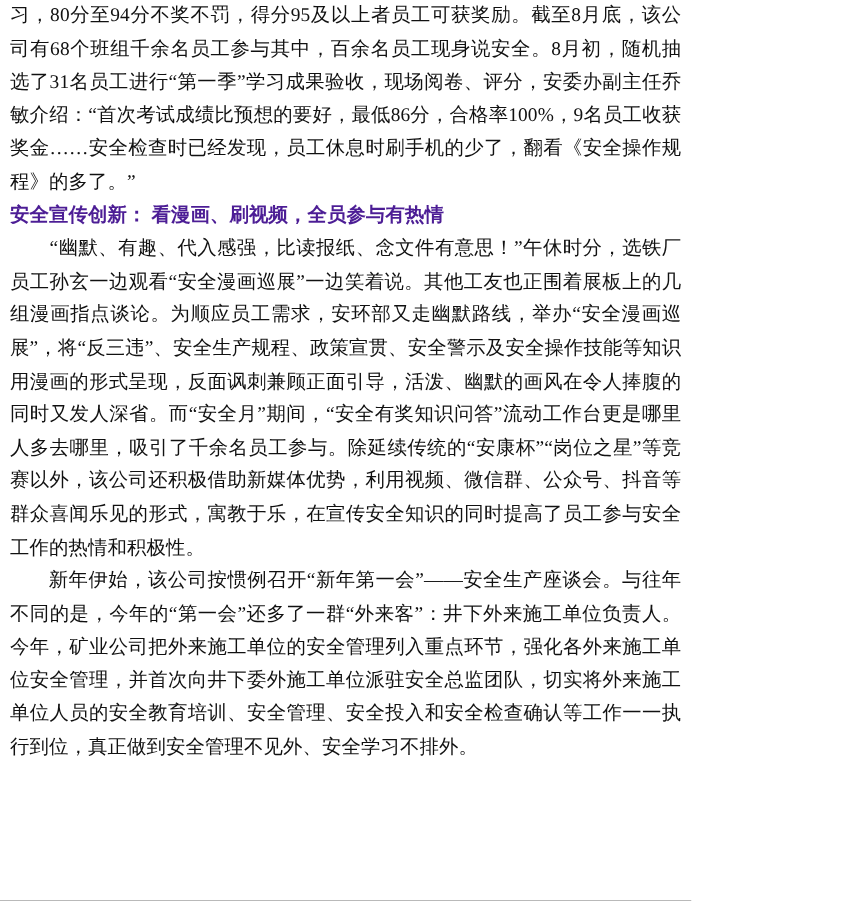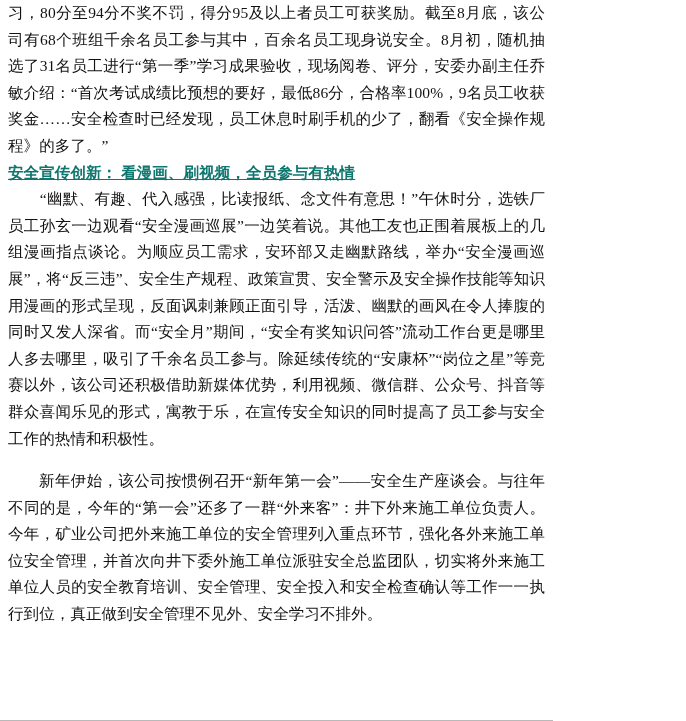--- a/index.html
+++ b/index.html
@@ -26,33 +26,31 @@
     font-size: 15.5px;
     line-height: 26.6px;
     text-align: justify;
     text-justify: inter-ideograph;
     margin: 0;
     letter-spacing: 0.1px;
     color: #111111;
   }
   .para.indent-first {
     text-indent: 2em;
-    margin-top: 16px;
   }
   .para.indent-wide {
     text-indent: 3.2em;
   }
   .heading {
     font-size: 15.5px;
     line-height: 26.6px;
     font-weight: bold;
     margin: 0;
-    color: #0f766e;
+    color: #4c1d95;
     letter-spacing: 0.1px;
-    text-decoration: underline;
   }
   .signature {
     font-weight: bold;
     color: #8a2a12;
   }
   .bottom-rule {
     position: absolute;
     left: 0;
     right: 0;
     bottom: 0;

